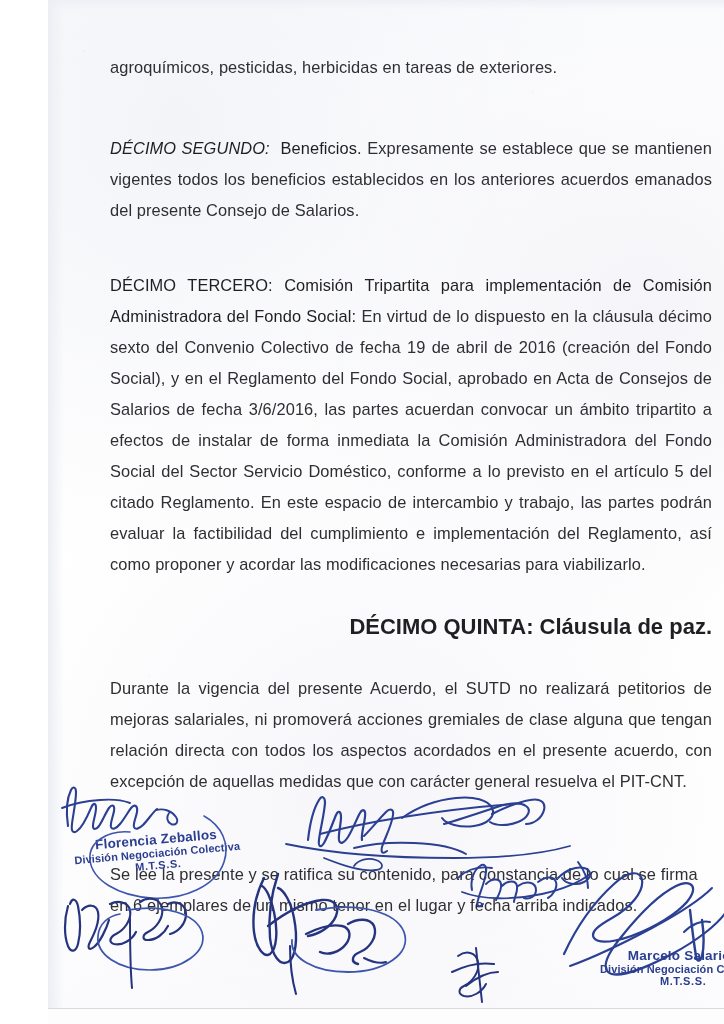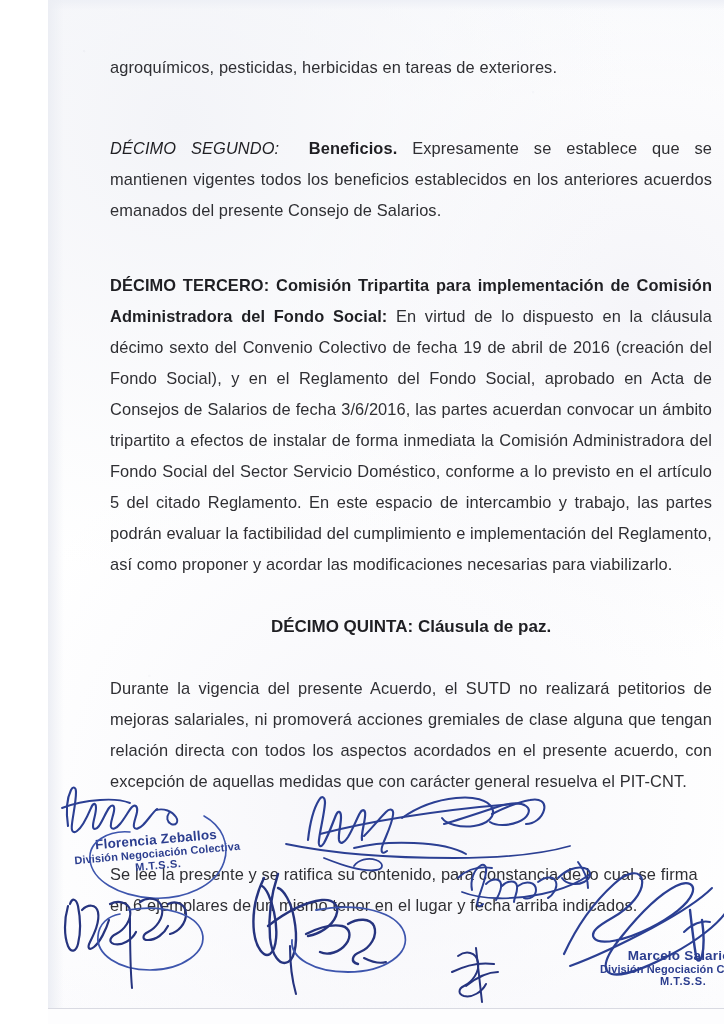--- a/index.html
+++ b/index.html
@@ -81,36 +81,36 @@
     text-justify: inter-word;
     letter-spacing: .1px;
   }
   p.para.last-left { text-align: left; }
   .gap-sm { height: 31px; }
   .gap-md { height: 50px; }
   .gap-lg { height: 44px; }
   .gap-xl { height: 62px; }
 
   .hd {
-    font-weight: bold;
+    font-weight: normal;
     color: #1f1f23;
   }
   .hd-italic {
     font-weight: normal;
     font-style: italic;
     color: #1f1f23;
   }
 
   h2.heading {
     margin: 0;
-    font-size: 17px;
+    font-size: 22px;
     line-height: 31px;
     font-weight: bold;
     color: #1f1f23;
-    text-align: center;
+    text-align: right;
   }
 
   
   .sig-layer {
     position: absolute;
     left: 0;
     top: 780px;
     width: 724px;
     height: 244px;
   }

